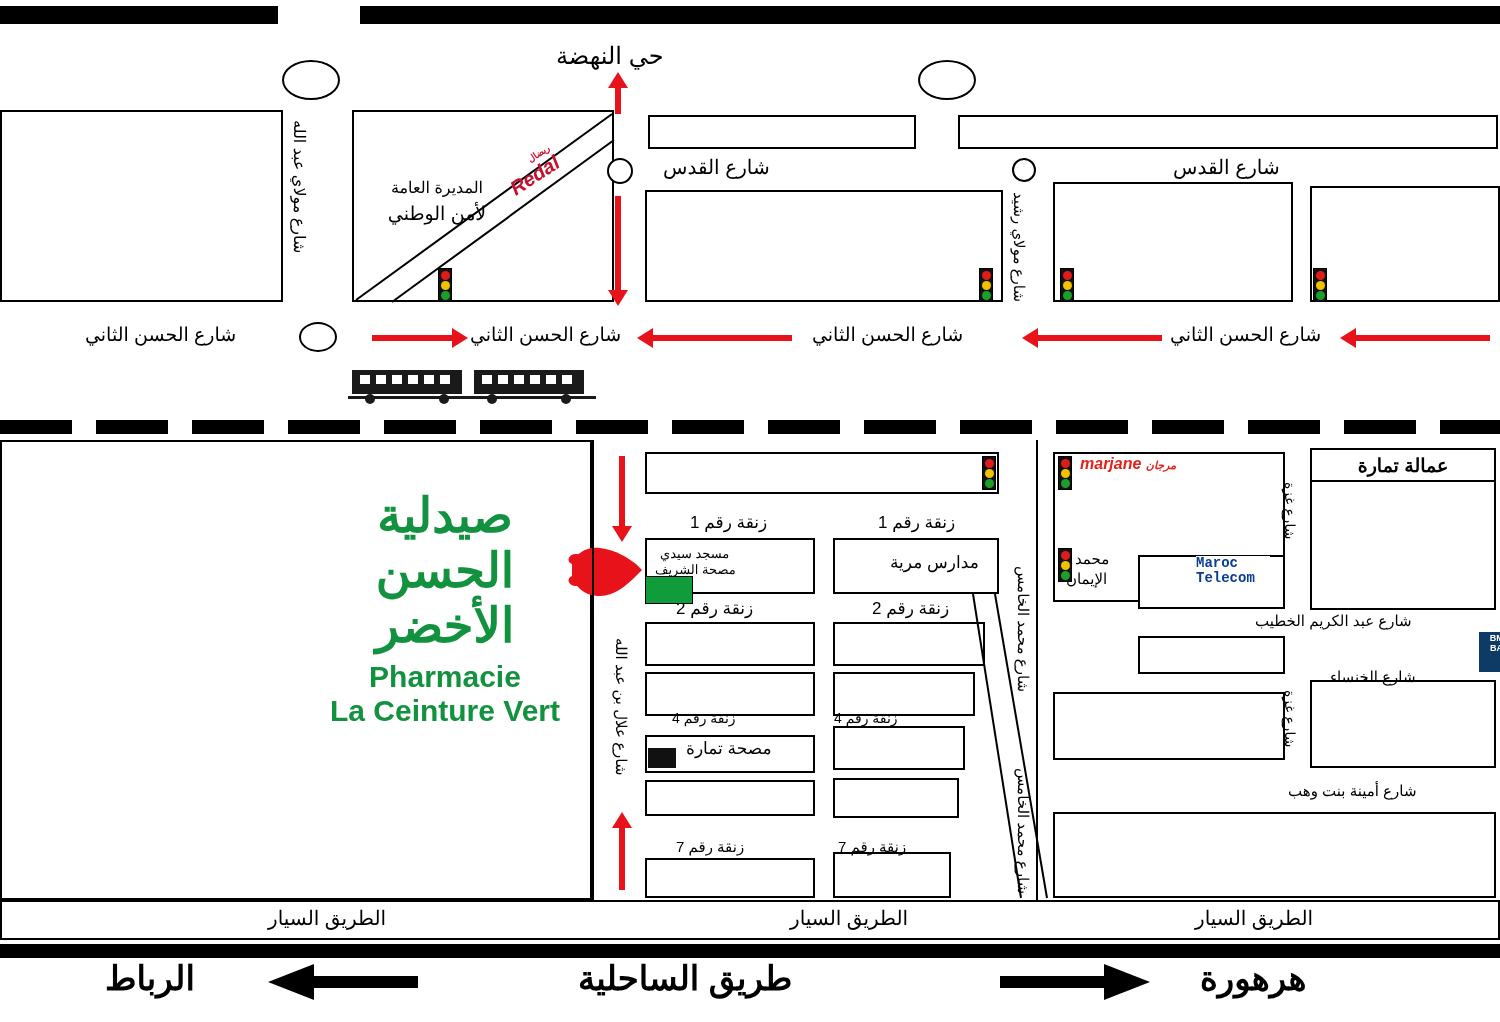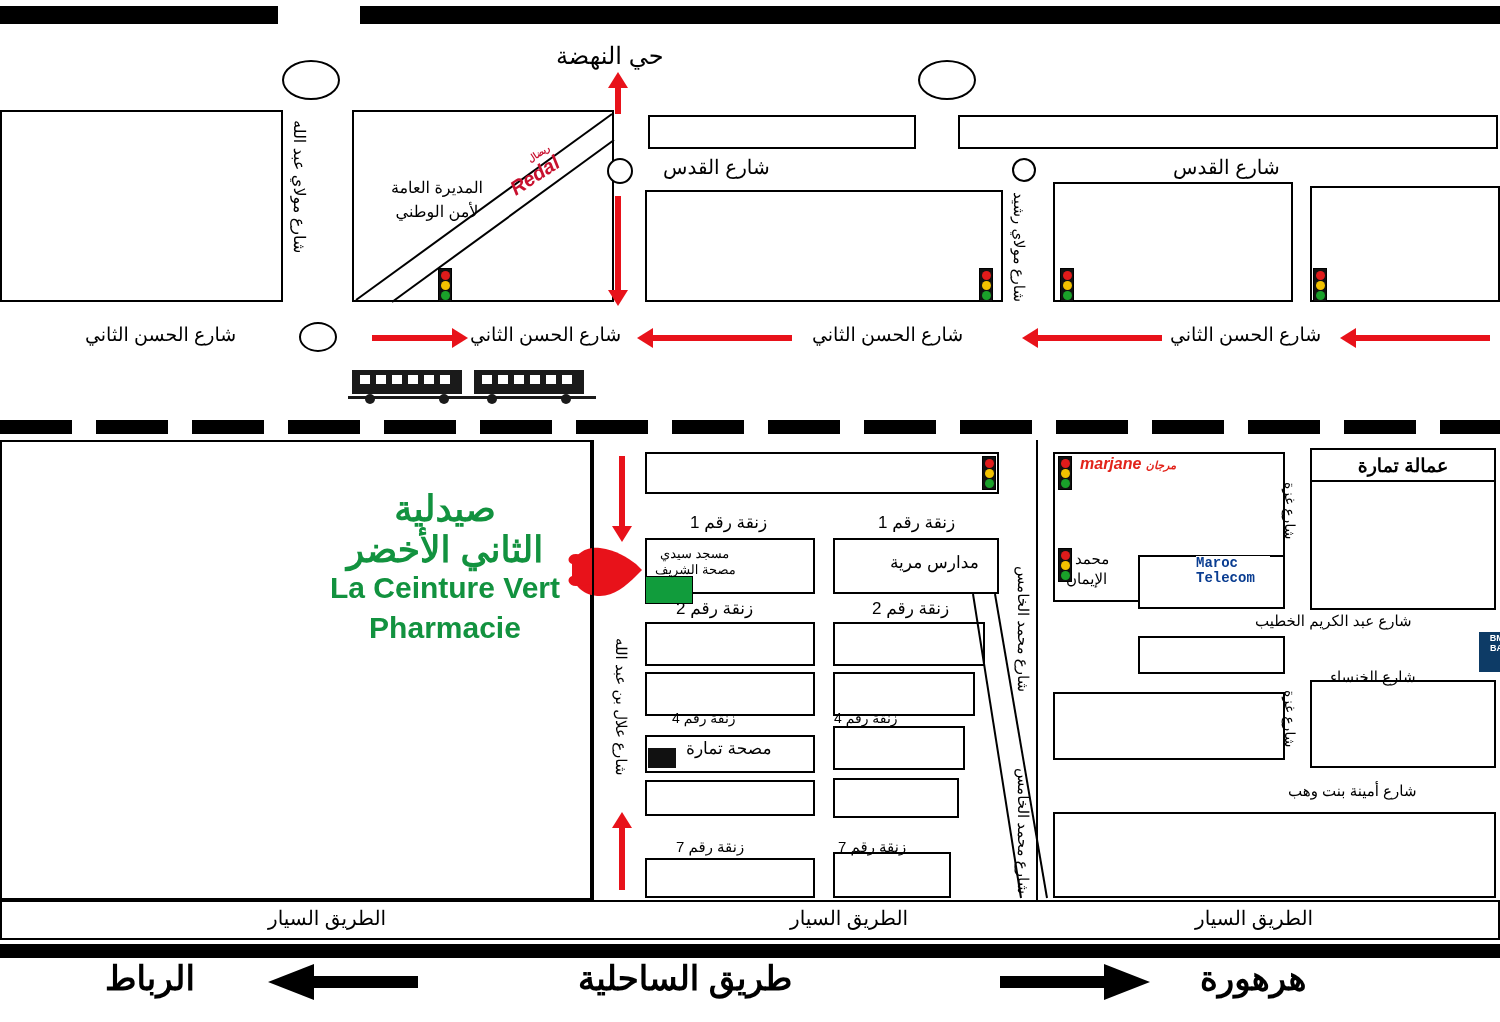--- a/index.html
+++ b/index.html
@@ -24,21 +24,21 @@
   .ar-r .shaft{height:6px;top:7px;left:0;right:14px;}
   .ar-r .head{border-top:10px solid transparent;border-bottom:10px solid transparent;border-left:16px solid #e8121a;right:0;top:0;}
   .ar-u .shaft{width:6px;left:7px;top:14px;bottom:0;}
   .ar-u .head{border-left:10px solid transparent;border-right:10px solid transparent;border-bottom:16px solid #e8121a;top:0;left:0;}
   .ar-d .shaft{width:6px;left:7px;top:0;bottom:14px;}
   .ar-d .head{border-left:10px solid transparent;border-right:10px solid transparent;border-top:16px solid #e8121a;bottom:0;left:0;}
   .bigarrow{position:absolute;}
   .bigarrow .s{position:absolute;background:#000;height:12px;top:12px;}
   .bigarrow .h{position:absolute;width:0;height:0;top:0;}
   .pharm{position:absolute;color:#12923f;text-align:center;font-weight:bold;line-height:1.15;}
-  .pharm .ar{font-size:36px;direction:rtl;}
+  .pharm .ar{font-size:48px;direction:rtl;}
   .pharm .fr{font-size:30px;}
   .hand{position:absolute;}
   .grnbox{position:absolute;background:#119c3c;border:1px solid #000;}
   .blkbox{position:absolute;background:#111;}
   .train{position:absolute;}
   .dashrow{position:absolute;height:14px;}
   .dashrow span{position:absolute;top:0;height:14px;background:#000;}
   .redal{position:absolute;color:#c8102e;font-weight:bold;font-style:italic;font-size:20px;}
   .redal small{display:block;font-size:9px;font-style:normal;text-align:right;}
   .marjane{position:absolute;color:#e2231a;font-weight:bold;font-size:16px;font-style:italic;}
@@ -61,21 +61,21 @@
   <div class="blk" style="left:645px;top:190px;width:358px;height:112px;"></div>
   <div class="blk" style="left:1053px;top:182px;width:240px;height:120px;"></div>
   <div class="blk" style="left:1310px;top:186px;width:190px;height:116px;"></div>
 
   <div class="blk" style="left:352px;top:110px;width:262px;height:192px;"></div>
   <svg class="diag" style="left:352px;top:110px;" width="264" height="194">
     <line x1="4" y1="190" x2="260" y2="4" stroke="#000" stroke-width="2"></line>
     <line x1="40" y1="192" x2="262" y2="30" stroke="#000" stroke-width="2"></line>
   </svg>
   <div class="lbl" style="left:372px;top:178px;font-size:16px;width:130px;text-align:center;">المديرة العامة</div>
-  <div class="lbl" style="left:372px;top:202px;font-size:16px;width:130px;text-align:center;">لأمن الوطني</div>
+  <div class="lbl" style="left:372px;top:202px;font-size:19px;width:130px;text-align:center;">لأمن الوطني</div>
 
   <div class="redal" style="left:505px;top:155px;transform:rotate(-33deg);">
     <small>ريضال</small>
     <span>Redal</span>
   </div>
 
   <div class="circle" style="left:282px;top:60px;width:58px;height:40px;"></div>
   <div class="circle" style="left:918px;top:60px;width:58px;height:40px;"></div>
   <div class="circle" style="left:607px;top:158px;width:26px;height:26px;"></div>
   <div class="circle" style="left:1012px;top:158px;width:24px;height:24px;"></div>
@@ -180,23 +180,23 @@
     <span style="left:1152px;width:72px;"></span>
       <span style="left:1248px;width:72px;"></span>
     <span style="left:1344px;width:72px;"></span>
       <span style="left:1440px;width:60px;"></span>
   </div>
 
   <div class="blk" style="left:0;top:440px;width:592px;height:460px;"></div>
 
   <div class="pharm" style="left:300px;top:488px;width:290px;">
     <div class="ar">صيدلية</div>
-    <div class="ar">الثاني الأخضر</div>
+    <div class="ar">الحسن الأخضر</div>
+    <div class="fr" style="margin-top:6px;">Pharmacie</div>
     <div class="fr">La Ceinture Vert</div>
-    <div class="fr" style="margin-top:6px;">Pharmacie</div>
   </div>
 
   <svg class="hand" style="left:566px;top:540px;" width="84" height="62">
     <path d="M6,30 C6,16 18,6 34,8 C50,10 62,18 70,24 L76,30 L70,36 C60,46 48,56 34,56 C18,56 6,46 6,30 Z" fill="#e8121a"></path>
     <path d="M6,24 C0,22 2,14 10,14 L30,16 L30,44 L10,46 C2,46 0,38 6,36 Z" fill="#e8121a"></path>
   </svg>
 
   <div class="blk" style="left:645px;top:452px;width:354px;height:42px;"></div>
   <div class="blk" style="left:1053px;top:452px;width:232px;height:150px;"></div>
   <div class="blk" style="left:1138px;top:555px;width:147px;height:54px;"></div>

